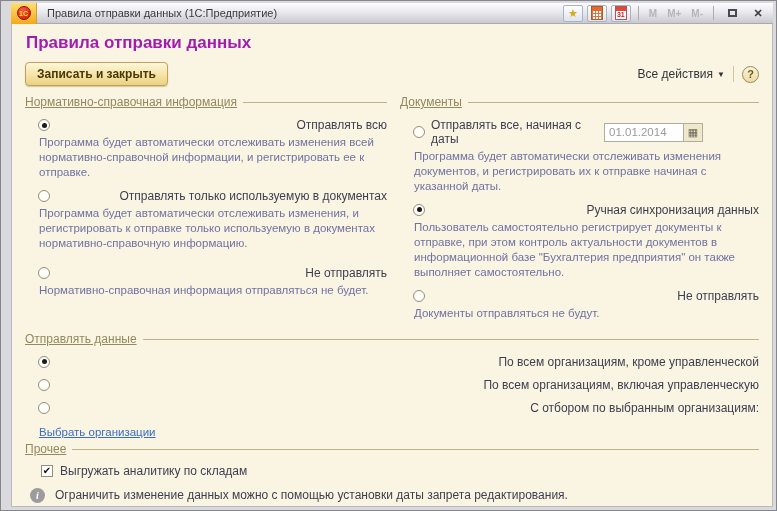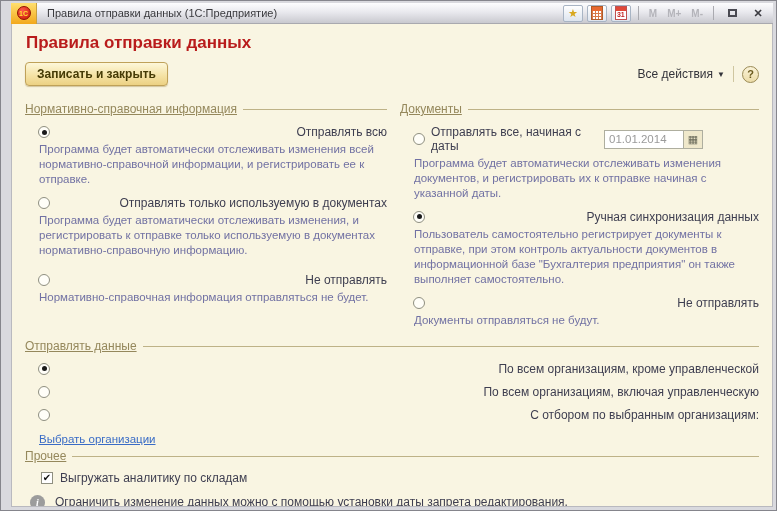--- a/index.html
+++ b/index.html
@@ -67,22 +67,22 @@
   .win-btn {
     width:22px; height:17px; display:flex; align-items:center; justify-content:center;
     color:#3c3c42; font-size:11px; font-weight:bold; cursor:default;
   }
   .max-glyph { width:9px; height:8px; border:2px solid #4a4a52; }
   
   .content {
     flex:1; background:#f9f5e2; padding:6px 13px 0 13px; overflow:hidden;
     border:1px solid #b9b9bf; border-top:none;
   }
-  .page-title { color:#b91c1c; font-size:17px; font-weight:bold; margin:3px 0 9px 1px; }
-  .cmdbar { display:flex; align-items:center; margin-bottom:14px; }
+  .page-title { color:#a21caf; font-size:17px; font-weight:bold; margin:3px 0 9px 1px; }
+  .cmdbar { display:flex; align-items:center; margin-bottom:7px; }
   .btn-save {
     font-family:"Liberation Sans", sans-serif;
     background:linear-gradient(#fdf7da,#f5e3a6 55%,#ecd184);
     border:1px solid #bfa159; border-radius:4px;
     padding:4px 11px; font-size:12px; font-weight:bold; color:#453a05;
     box-shadow:0 1px 1px rgba(140,110,30,.35);
     cursor:pointer;
   }
   .all-actions { margin-left:auto; font-size:12px; color:#33333a; cursor:pointer; display:flex; align-items:center; gap:4px; }
   .dd-arrow { font-size:8px; color:#33333a; }

